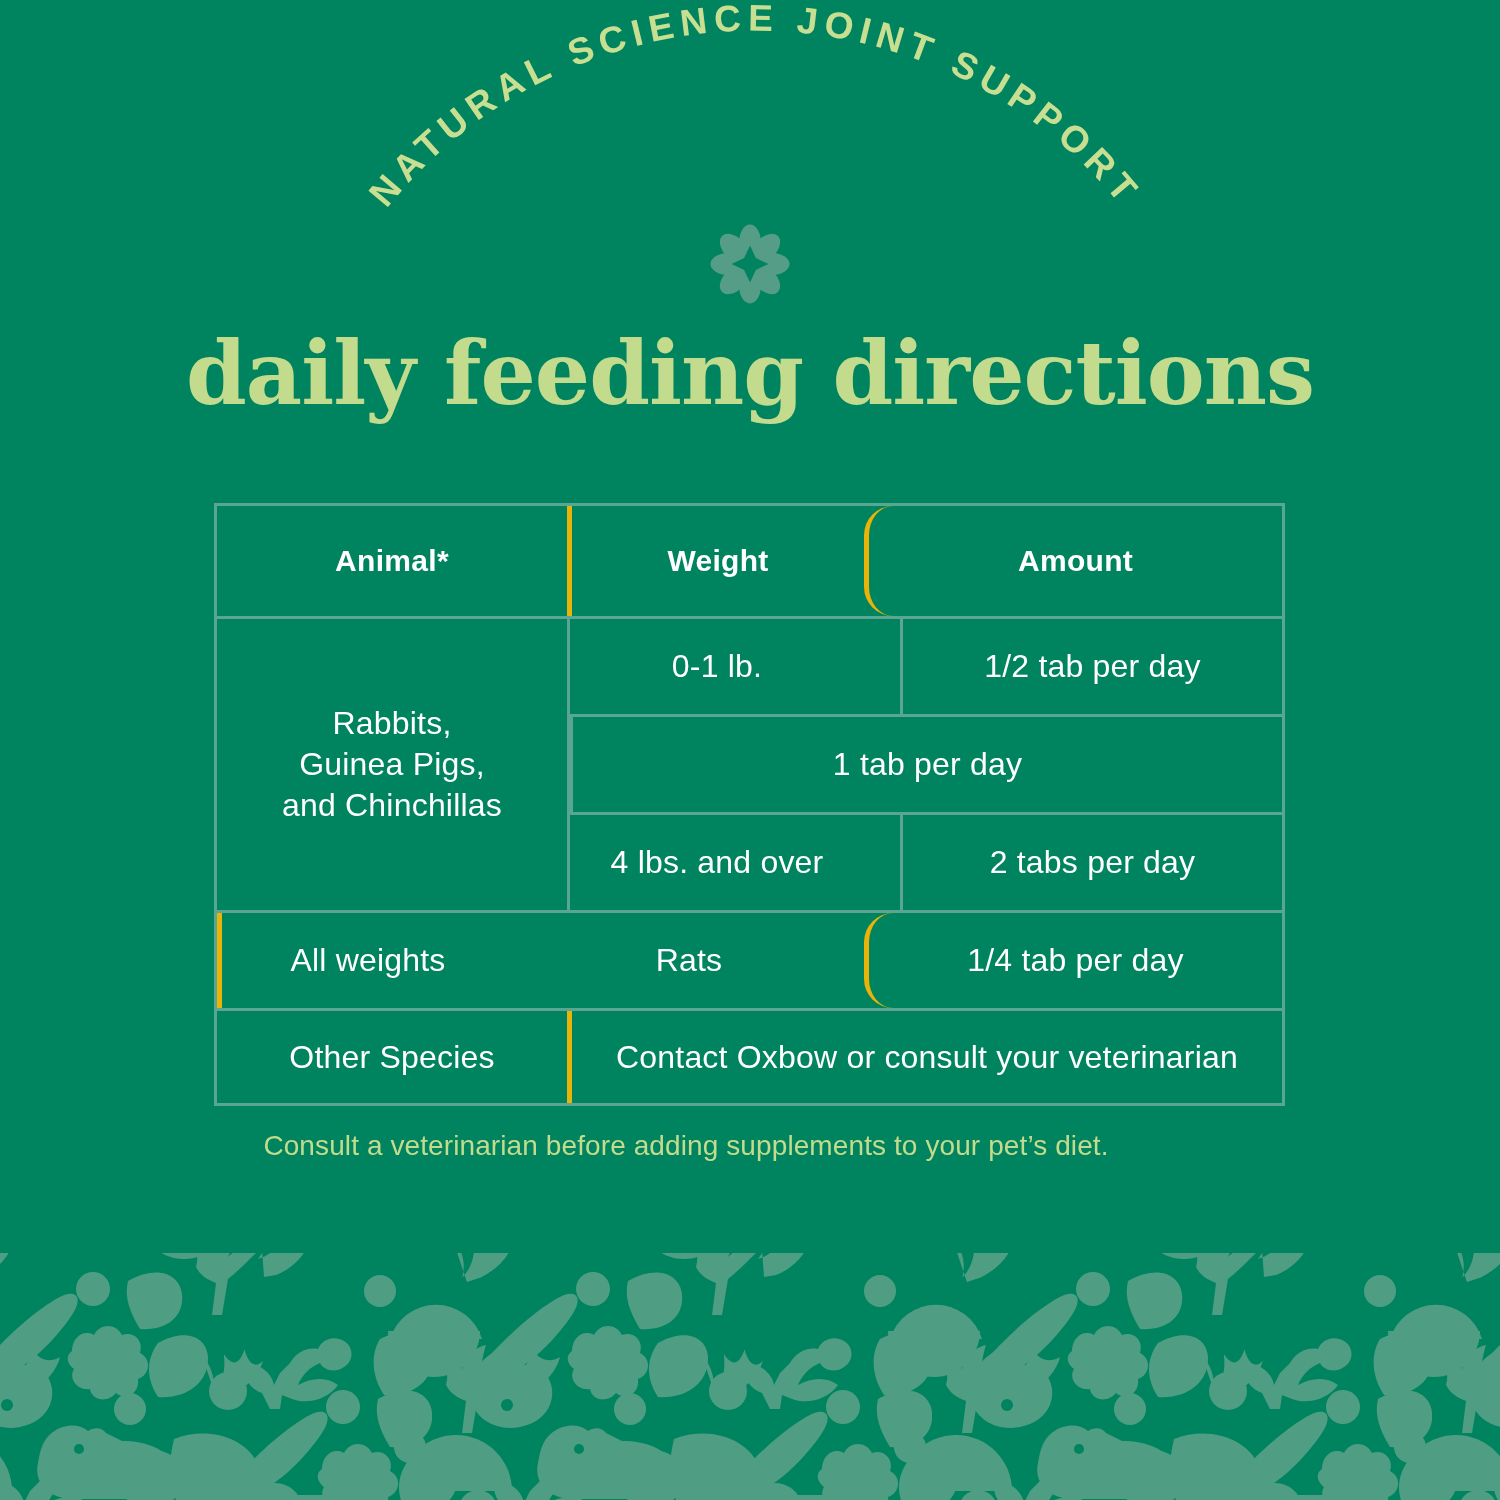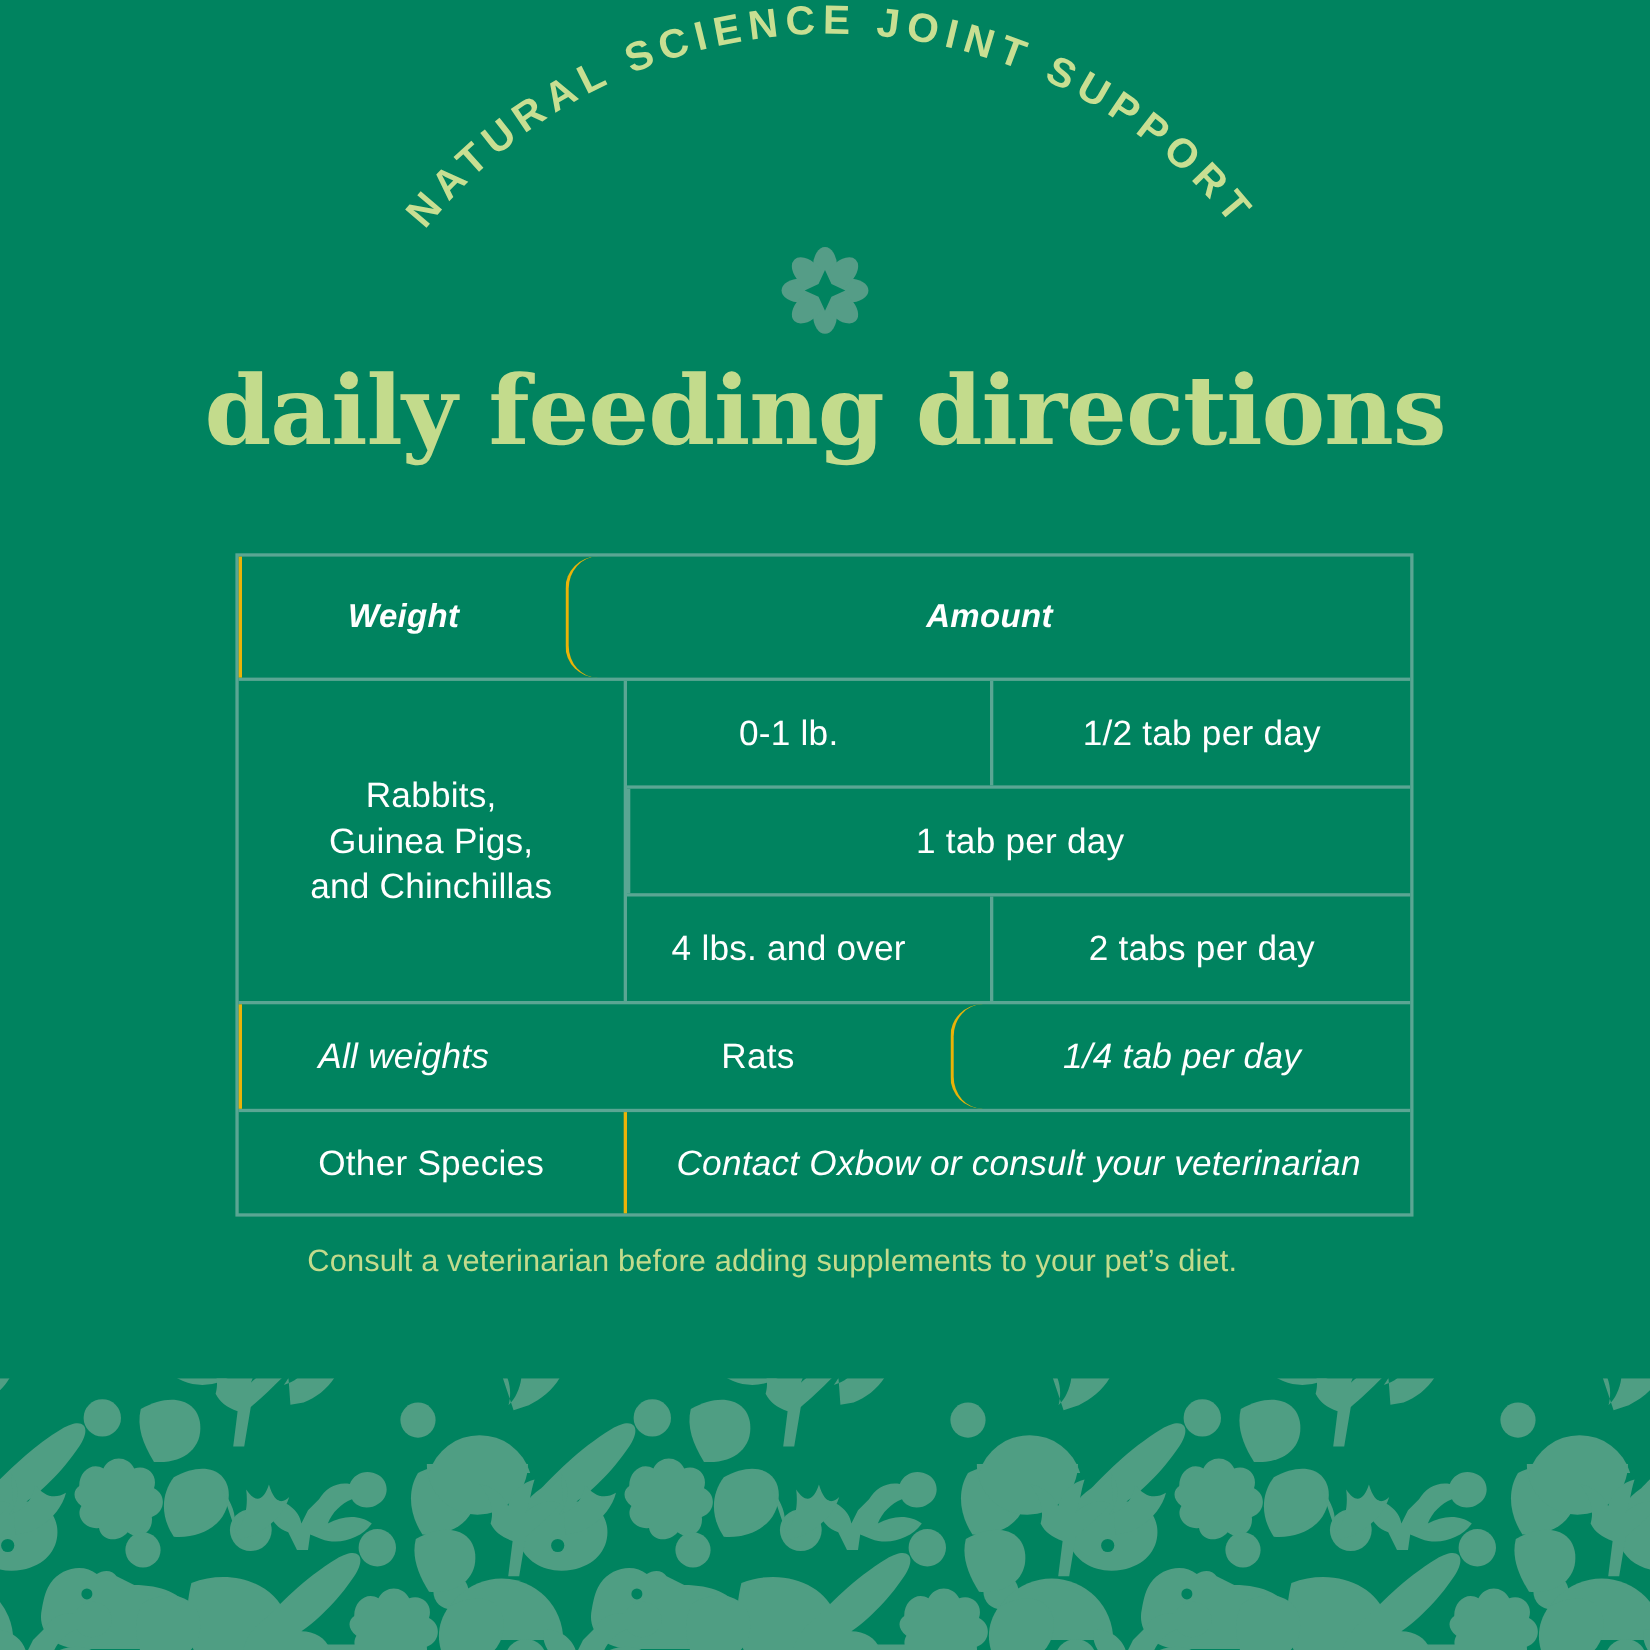--- a/index.html
+++ b/index.html
@@ -52,21 +52,21 @@
   .trow.header{height:112px;border-bottom:3px solid #5aa693;}
   .tcell{
     display:flex;align-items:center;justify-content:center;
     text-align:center;
     color:#ffffff;
     box-sizing:border-box;
   }
   .c-animal{width:350px;flex:0 0 350px;}
   .c-weight{width:297px;flex:0 0 297px;}
   .c-amount{flex:1 1 auto;border-radius:29px;}
-  .vdiv{border-left:3px solid #eab308;font-style:italic;}
+  .vdiv{border-left:5px solid #eab308;}
 
   .hdr-text{
     font-size:30px;font-weight:bold;letter-spacing:.3px;
   }
   .body-text{
     font-size:32px;font-weight:400;letter-spacing:.2px;line-height:1.28;
   }
 
   
   .merged-wrap{display:flex;width:100%;height:295px;border-bottom:3px solid #5aa693;}
@@ -80,21 +80,21 @@
   .sub-row + .sub-row{border-top:3px solid #5aa693;}
   .sub-weight{width:294px;flex:0 0 294px;display:flex;align-items:center;justify-content:center;color:#fff;}
   .sub-amount{flex:1 1 auto;display:flex;align-items:center;justify-content:center;color:#fff;border-left:3px solid #5aa693;}
 
   .row-rats{height:97px;border-bottom:3px solid #5aa693;}
   .row-other{height:93px;}
   .c-other-wide{flex:1 1 auto;display:flex;align-items:center;justify-content:center;color:#fff;}
 
   
   .footnotes{
-    position:absolute;left:16px;top:1126px;width:1372px;
+    position:absolute;left:0;top:1126px;width:1372px;
     text-align:center;color:#c3db8c;
     font-size:28px;line-height:1.45;letter-spacing:.1px;
   }
 
   
   .pattern{
     position:absolute;left:0;top:1253px;width:1500px;height:247px;
     overflow:hidden;
   }
   .pattern svg{display:block;}
@@ -131,20 +131,21 @@
         <path d="M50 28 L57 43 L72 50 L57 57 L50 72 L43 57 L28 50 L43 43 Z" fill="#00835f"></path>
       </g>
     </svg>
   </div>
 
   <div class="title">daily feeding directions</div>
 
   <div class="table">
 
     <div class="trow header">
+      <div class="tcell c-animal hdr-text">Animal*</div>
       <div class="tcell c-weight hdr-text vdiv">Weight</div>
       <div class="tcell c-amount hdr-text vdiv">Amount</div>
     </div>
 
     <div class="merged-wrap">
       <div class="merged-left body-text">
         <div>
           <div>Rabbits,</div>
           <div>Guinea Pigs,</div>
           <div>and Chinchillas</div>

